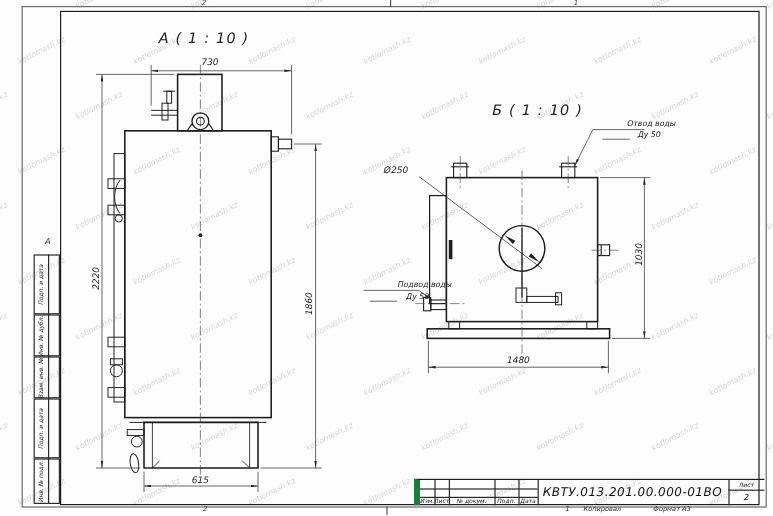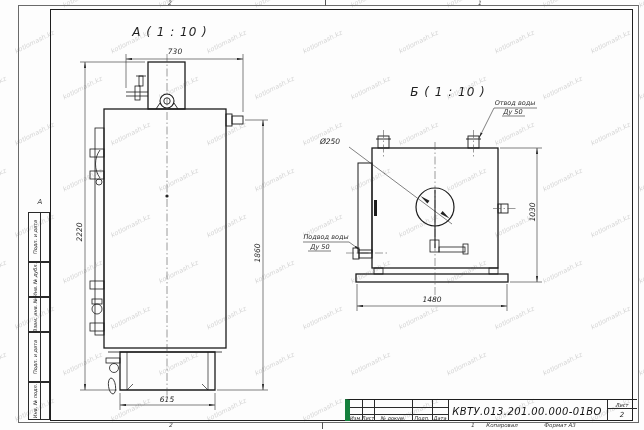--- a/index.html
+++ b/index.html
@@ -8,21 +8,21 @@
   .abs{position:absolute;}
   
   .outer-border{left:18px;top:5px;width:619px;height:416px;border:1px solid #6a6a6a;}
   .inner-frame{left:50px;top:9px;width:581px;height:410px;border:1.5px solid #1e1e1e;}
   
   .t{position:absolute;font-style:italic;color:#1f1f1f;white-space:nowrap;
      transform:translate(-50%,-50%);line-height:1;}
   .r90{transform:translate(-50%,-50%) rotate(-90deg);}
   .dim{font-size:7.5px;}
   .vlabel{font-size:12px;letter-spacing:1px;}
-  .callout{font-size:6.5px;}
+  .callout{font-size:6.5px;margin-left:28px;}
   .zone{font-size:6px;color:#444;font-style:italic;}
   .tick{position:absolute;width:1px;background:#555;}
   
   .tb{left:345px;top:399px;width:287px;height:21px;border-top:1.5px solid #1e1e1e;
       border-left:5px solid #15803d;}
   .tb .v{position:absolute;top:0;width:1px;height:100%;background:#2a2a2a;}
   .tb .h{position:absolute;height:1px;background:#2a2a2a;}
   .tb .lbl{position:absolute;font-size:5px;font-style:italic;color:#222;
            transform:translate(-50%,0);white-space:nowrap;}
   .docnum{position:absolute;left:177px;top:11px;transform:translate(-50%,-50%);

